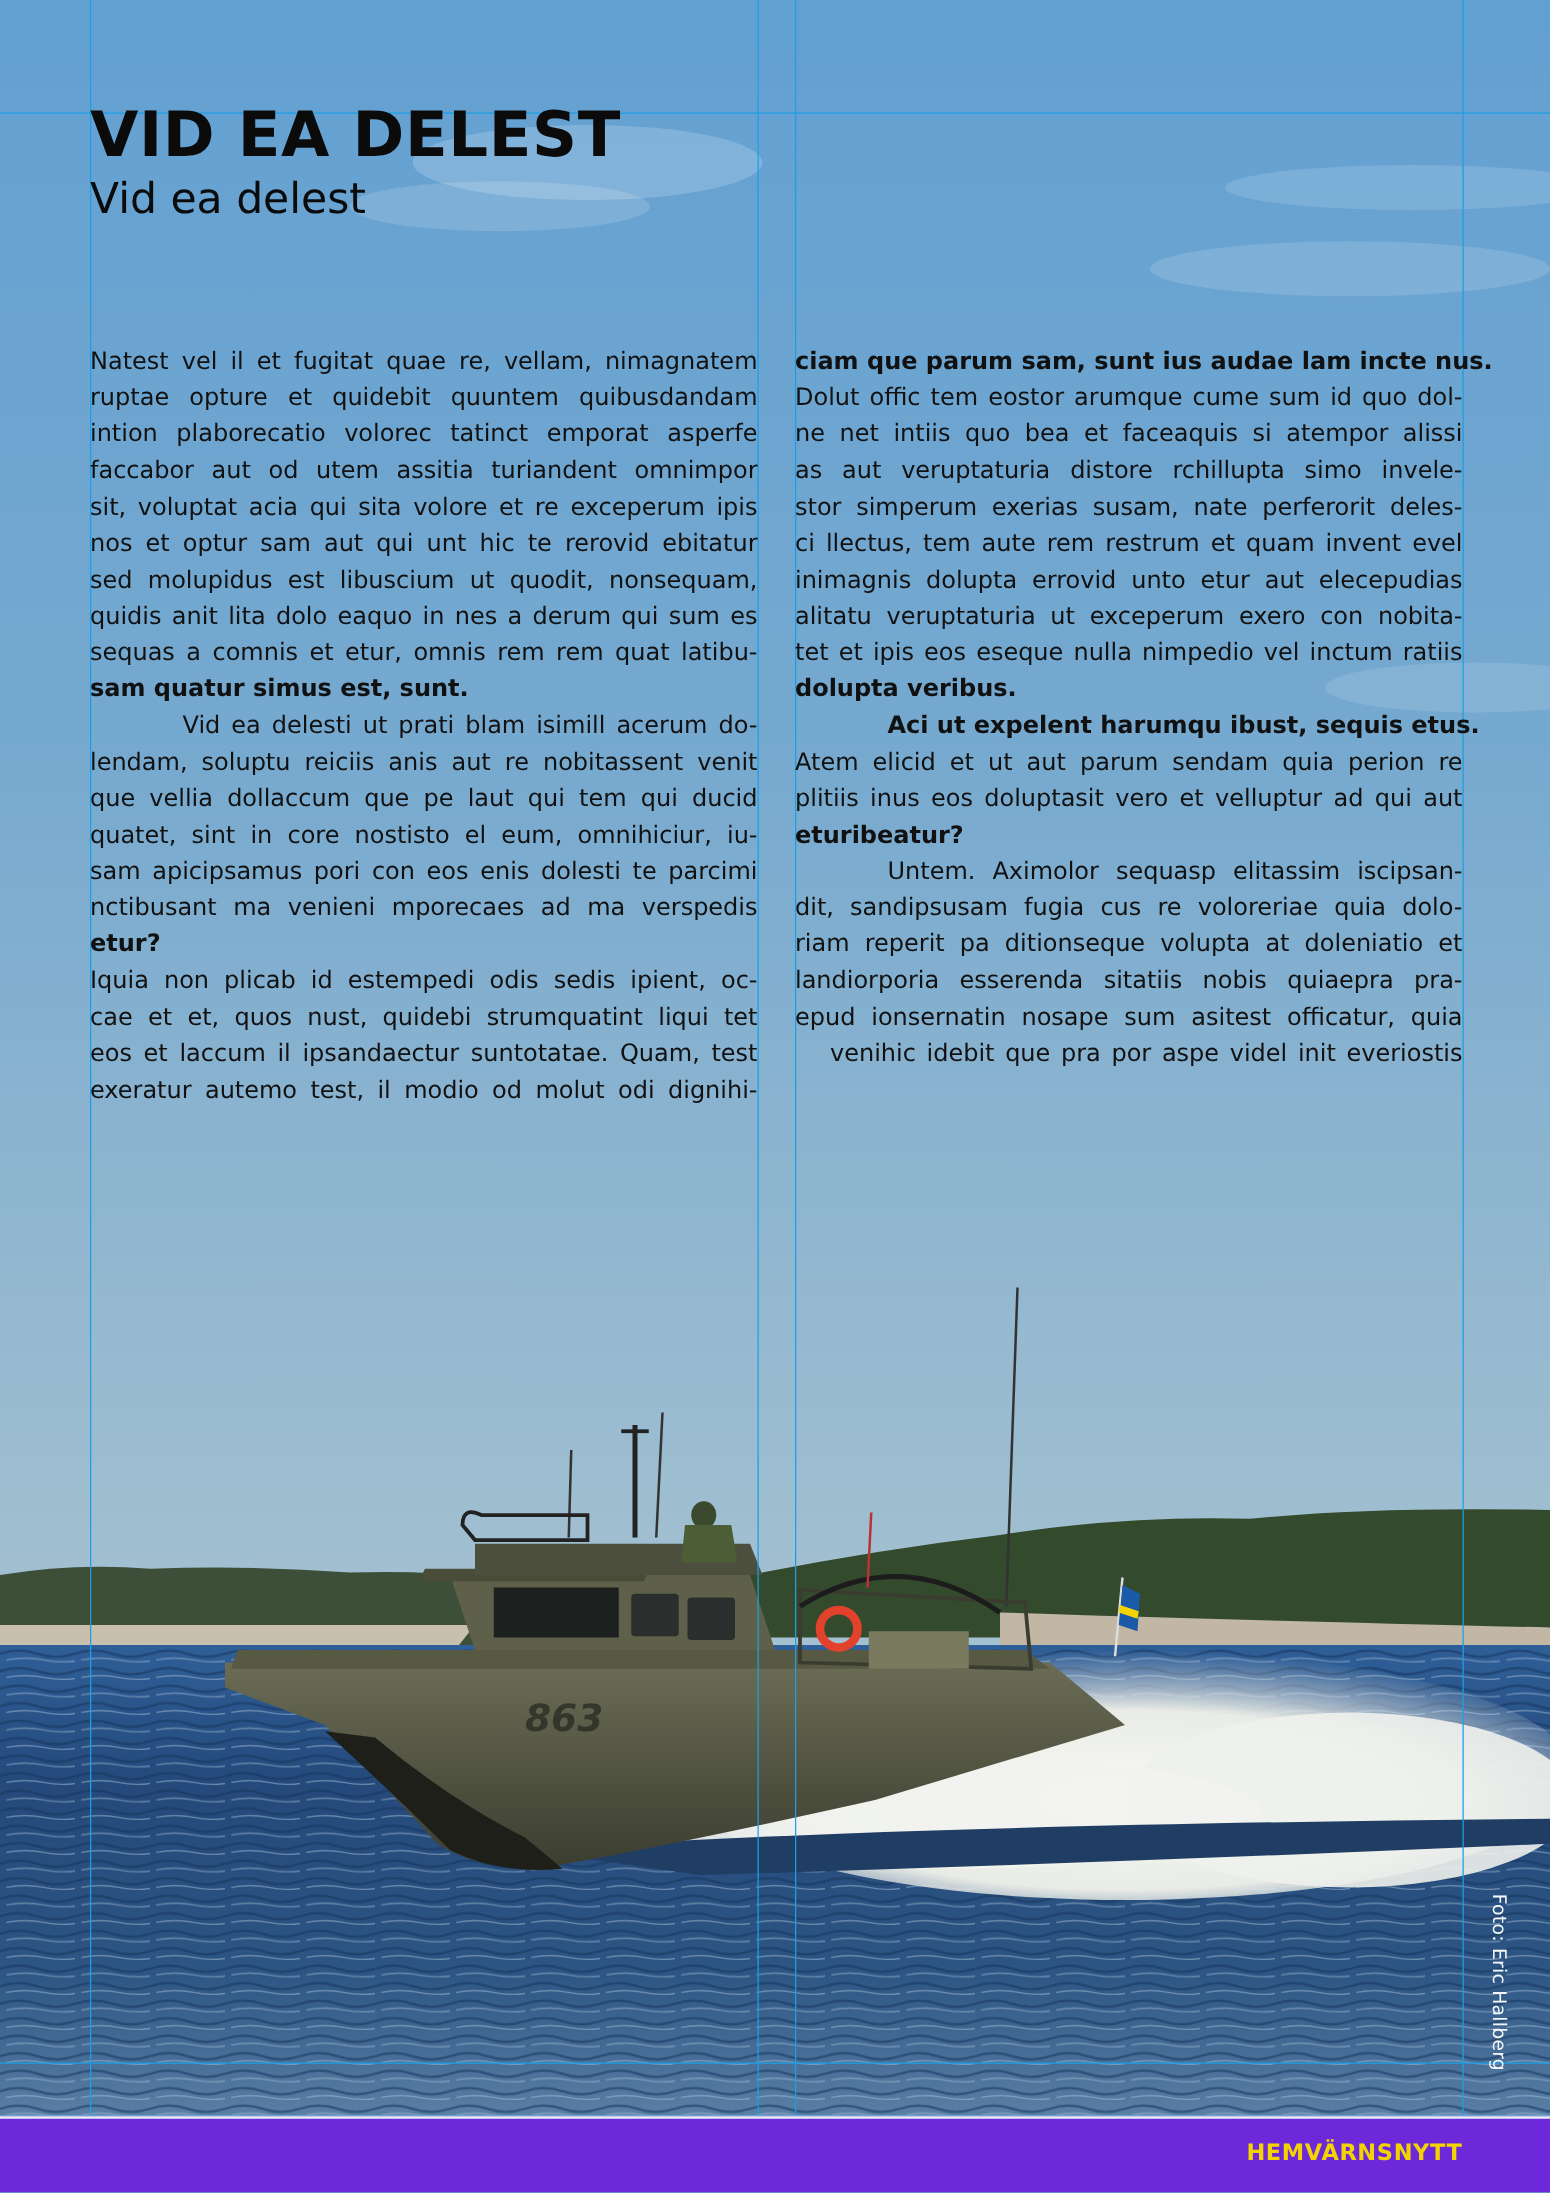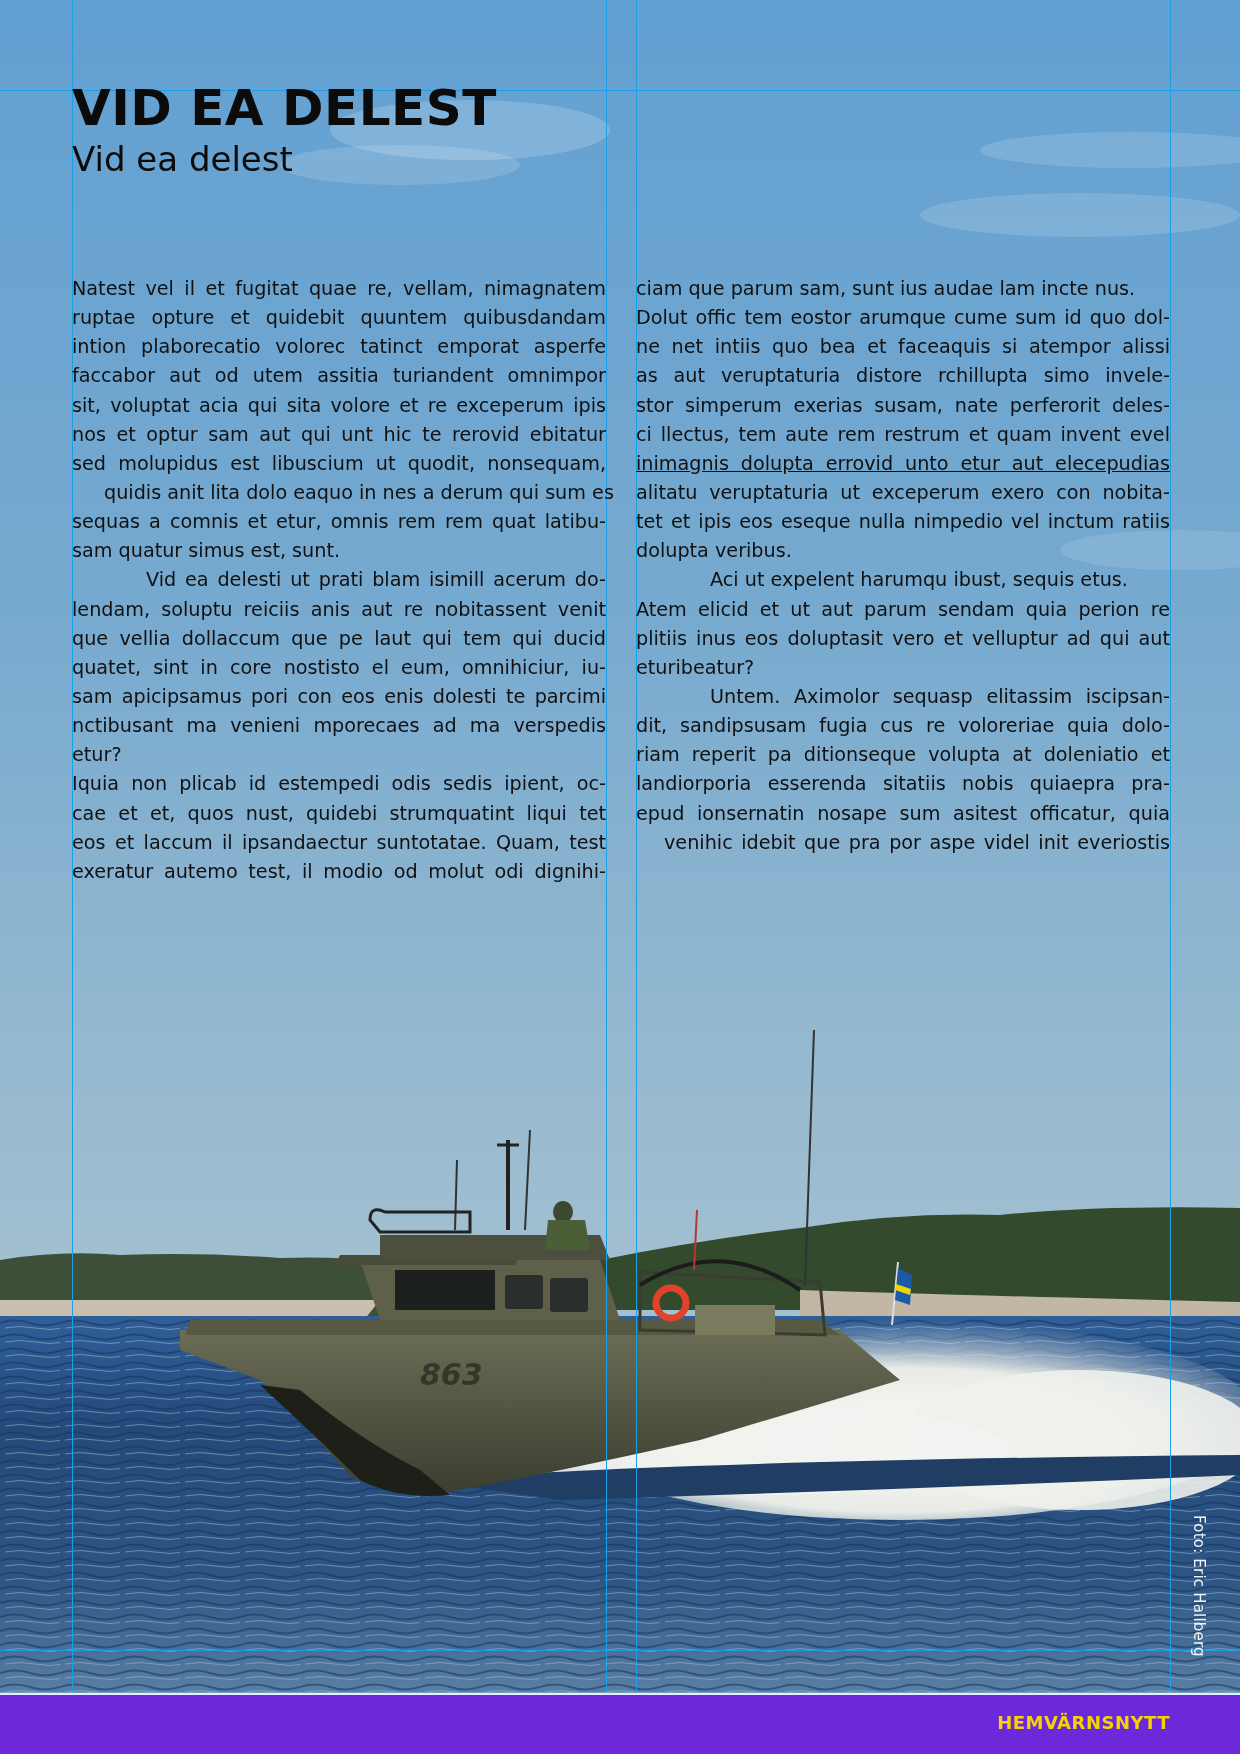--- a/index.html
+++ b/index.html
@@ -4,21 +4,21 @@
 <style>
   html, body { margin:0; padding:0; }
   body { width:1240px; height:1754px; position:relative; overflow:hidden; background:#6aa3cf; font-family:"DejaVu Sans", sans-serif; }
   #photo { position:absolute; left:0; top:0; width:1240px; height:1692px; }
   .guide-v { position:absolute; top:0; width:1px; height:1692px; background:#1aa0e6; }
   .guide-h { position:absolute; left:0; width:1240px; height:1px; background:#1aa0e6; }
   #title { position:absolute; left:72px; top:78px; font-family:"DejaVu Sans", sans-serif; font-weight:bold; font-size:50px; letter-spacing:0.5px; color:#0b0b0b; line-height:60px; white-space:nowrap; }
   #subtitle { position:absolute; left:72px; top:137px; font-family:"DejaVu Sans", sans-serif; font-size:34px; color:#0b0b0b; line-height:44px; white-space:nowrap; }
   .col { position:absolute; top:274px; width:534px; }
   .col .line { height:29.15px; line-height:29.15px; font-size:19.2px; color:#111; text-align:justify; text-align-last:justify; white-space:nowrap; overflow:visible; }
-  .col .line.last { text-align-last:left; }
+  .col .line.last { text-align-last:left;font-weight:bold; }
   .col .line.indent { padding-left:74px; }
   .col .line span { display:inline; }
   #left-col { left:72px; }
   #right-col { left:636px; }
   #credit { position:absolute; left:1208px; top:1515px; transform-origin:0 0; transform:rotate(90deg); color:#f2f5f8; font-size:15px; white-space:nowrap; font-family:"DejaVu Sans", sans-serif; letter-spacing:0.2px; }
   #footer { position:absolute; left:0; top:1693px; width:1240px; height:61px; background:#6d28d9; border-top:2px solid #e8eef4; box-sizing:border-box; }
   #brand { position:absolute; right:70px; top:17px; color:#f4d400; font-weight:bold; font-size:18px; letter-spacing:0.5px; font-family:"DejaVu Sans", sans-serif; }
 </style>
 </head>
 <body>
@@ -123,21 +123,21 @@
 <div id="subtitle">Vid ea delest</div>
 
 <div id="left-col" class="col">
     <div class="line"><span style="word-spacing: 0px;">Natest vel il et fugitat quae re, vellam, nimagnatem</span></div>
     <div class="line"><span style="word-spacing: 0px;">ruptae opture et quidebit quuntem quibusdandam</span></div>
     <div class="line"><span style="word-spacing: 0px;">intion plaborecatio volorec tatinct emporat asperfe</span></div>
     <div class="line"><span style="word-spacing: 0px;">faccabor aut od utem assitia turiandent omnimpor</span></div>
     <div class="line"><span style="word-spacing: 0px;">sit, voluptat acia qui sita volore et re exceperum ipis</span></div>
     <div class="line"><span style="word-spacing: 0px;">nos et optur sam aut qui unt hic te rerovid ebitatur</span></div>
     <div class="line"><span style="word-spacing: 0px;">sed molupidus est libuscium ut quodit, nonsequam,</span></div>
-    <div class="line"><span style="word-spacing: 0px; margin-left: 32px;">quidis anit lita dolo eaquo in nes a derum qui sum es</span></div>
+    <div class="line"><span style="word-spacing: 0px;">quidis anit lita dolo eaquo in nes a derum qui sum es</span></div>
     <div class="line"><span style="word-spacing: 0px;">sequas a comnis et etur, omnis rem rem quat latibu-</span></div>
     <div class="line last">sam quatur simus est, sunt.</div>
     <div class="line indent"><span style="word-spacing: 0px;">Vid ea delesti ut prati blam isimill acerum do-</span></div>
     <div class="line"><span style="word-spacing: 0px;">lendam, soluptu reiciis anis aut re nobitassent venit</span></div>
     <div class="line"><span style="word-spacing: 0px;">que vellia dollaccum que pe laut qui tem qui ducid</span></div>
     <div class="line"><span style="word-spacing: 0px;">quatet, sint in core nostisto el eum, omnihiciur, iu-</span></div>
     <div class="line"><span style="word-spacing: 0px;">sam apicipsamus pori con eos enis dolesti te parcimi</span></div>
     <div class="line"><span style="word-spacing: 0px;">nctibusant ma venieni mporecaes ad ma verspedis</span></div>
     <div class="line last">etur?</div>
     <div class="line"><span style="word-spacing: 0px;">Iquia non plicab id estempedi odis sedis ipient, oc-</span></div>
@@ -145,21 +145,21 @@
     <div class="line"><span style="word-spacing: 0px;">eos et laccum il ipsandaectur suntotatae. Quam, test</span></div>
     <div class="line"><span style="word-spacing: 0px;">exeratur autemo test, il modio od molut odi dignihi-</span></div>
   </div>
 <div id="right-col" class="col">
     <div class="line last">ciam que parum sam, sunt ius audae lam incte nus.</div>
     <div class="line"><span style="word-spacing: 0px;">Dolut offic tem eostor arumque cume sum id quo dol-</span></div>
     <div class="line"><span style="word-spacing: 0px;">ne net intiis quo bea et faceaquis si atempor alissi</span></div>
     <div class="line"><span style="word-spacing: 0px;">as aut veruptaturia distore rchillupta simo invele-</span></div>
     <div class="line"><span style="word-spacing: 0px;">stor simperum exerias susam, nate perferorit deles-</span></div>
     <div class="line"><span style="word-spacing: 0px;">ci llectus, tem aute rem restrum et quam invent evel</span></div>
-    <div class="line"><span style="word-spacing: 0px; text-decoration: underline;">inimagnis dolupta errovid unto etur aut elecepudias</span></div>
+    <div class="line"><span style="word-spacing: 0px;">inimagnis dolupta errovid unto etur aut elecepudias</span></div>
     <div class="line"><span style="word-spacing: 0px;">alitatu veruptaturia ut exceperum exero con nobita-</span></div>
     <div class="line"><span style="word-spacing: 0px;">tet et ipis eos eseque nulla nimpedio vel inctum ratiis</span></div>
     <div class="line last">dolupta veribus.</div>
     <div class="line last indent">Aci ut expelent harumqu ibust, sequis etus.</div>
     <div class="line"><span style="word-spacing: 0px;">Atem elicid et ut aut parum sendam quia perion re</span></div>
     <div class="line"><span style="word-spacing: 0px;">plitiis inus eos doluptasit vero et velluptur ad qui aut</span></div>
     <div class="line last">eturibeatur?</div>
     <div class="line indent"><span style="word-spacing: 0px;">Untem. Aximolor sequasp elitassim iscipsan-</span></div>
     <div class="line"><span style="word-spacing: 0px;">dit, sandipsusam fugia cus re voloreriae quia dolo-</span></div>
     <div class="line"><span style="word-spacing: 0px;">riam reperit pa ditionseque volupta at doleniatio et</span></div>

